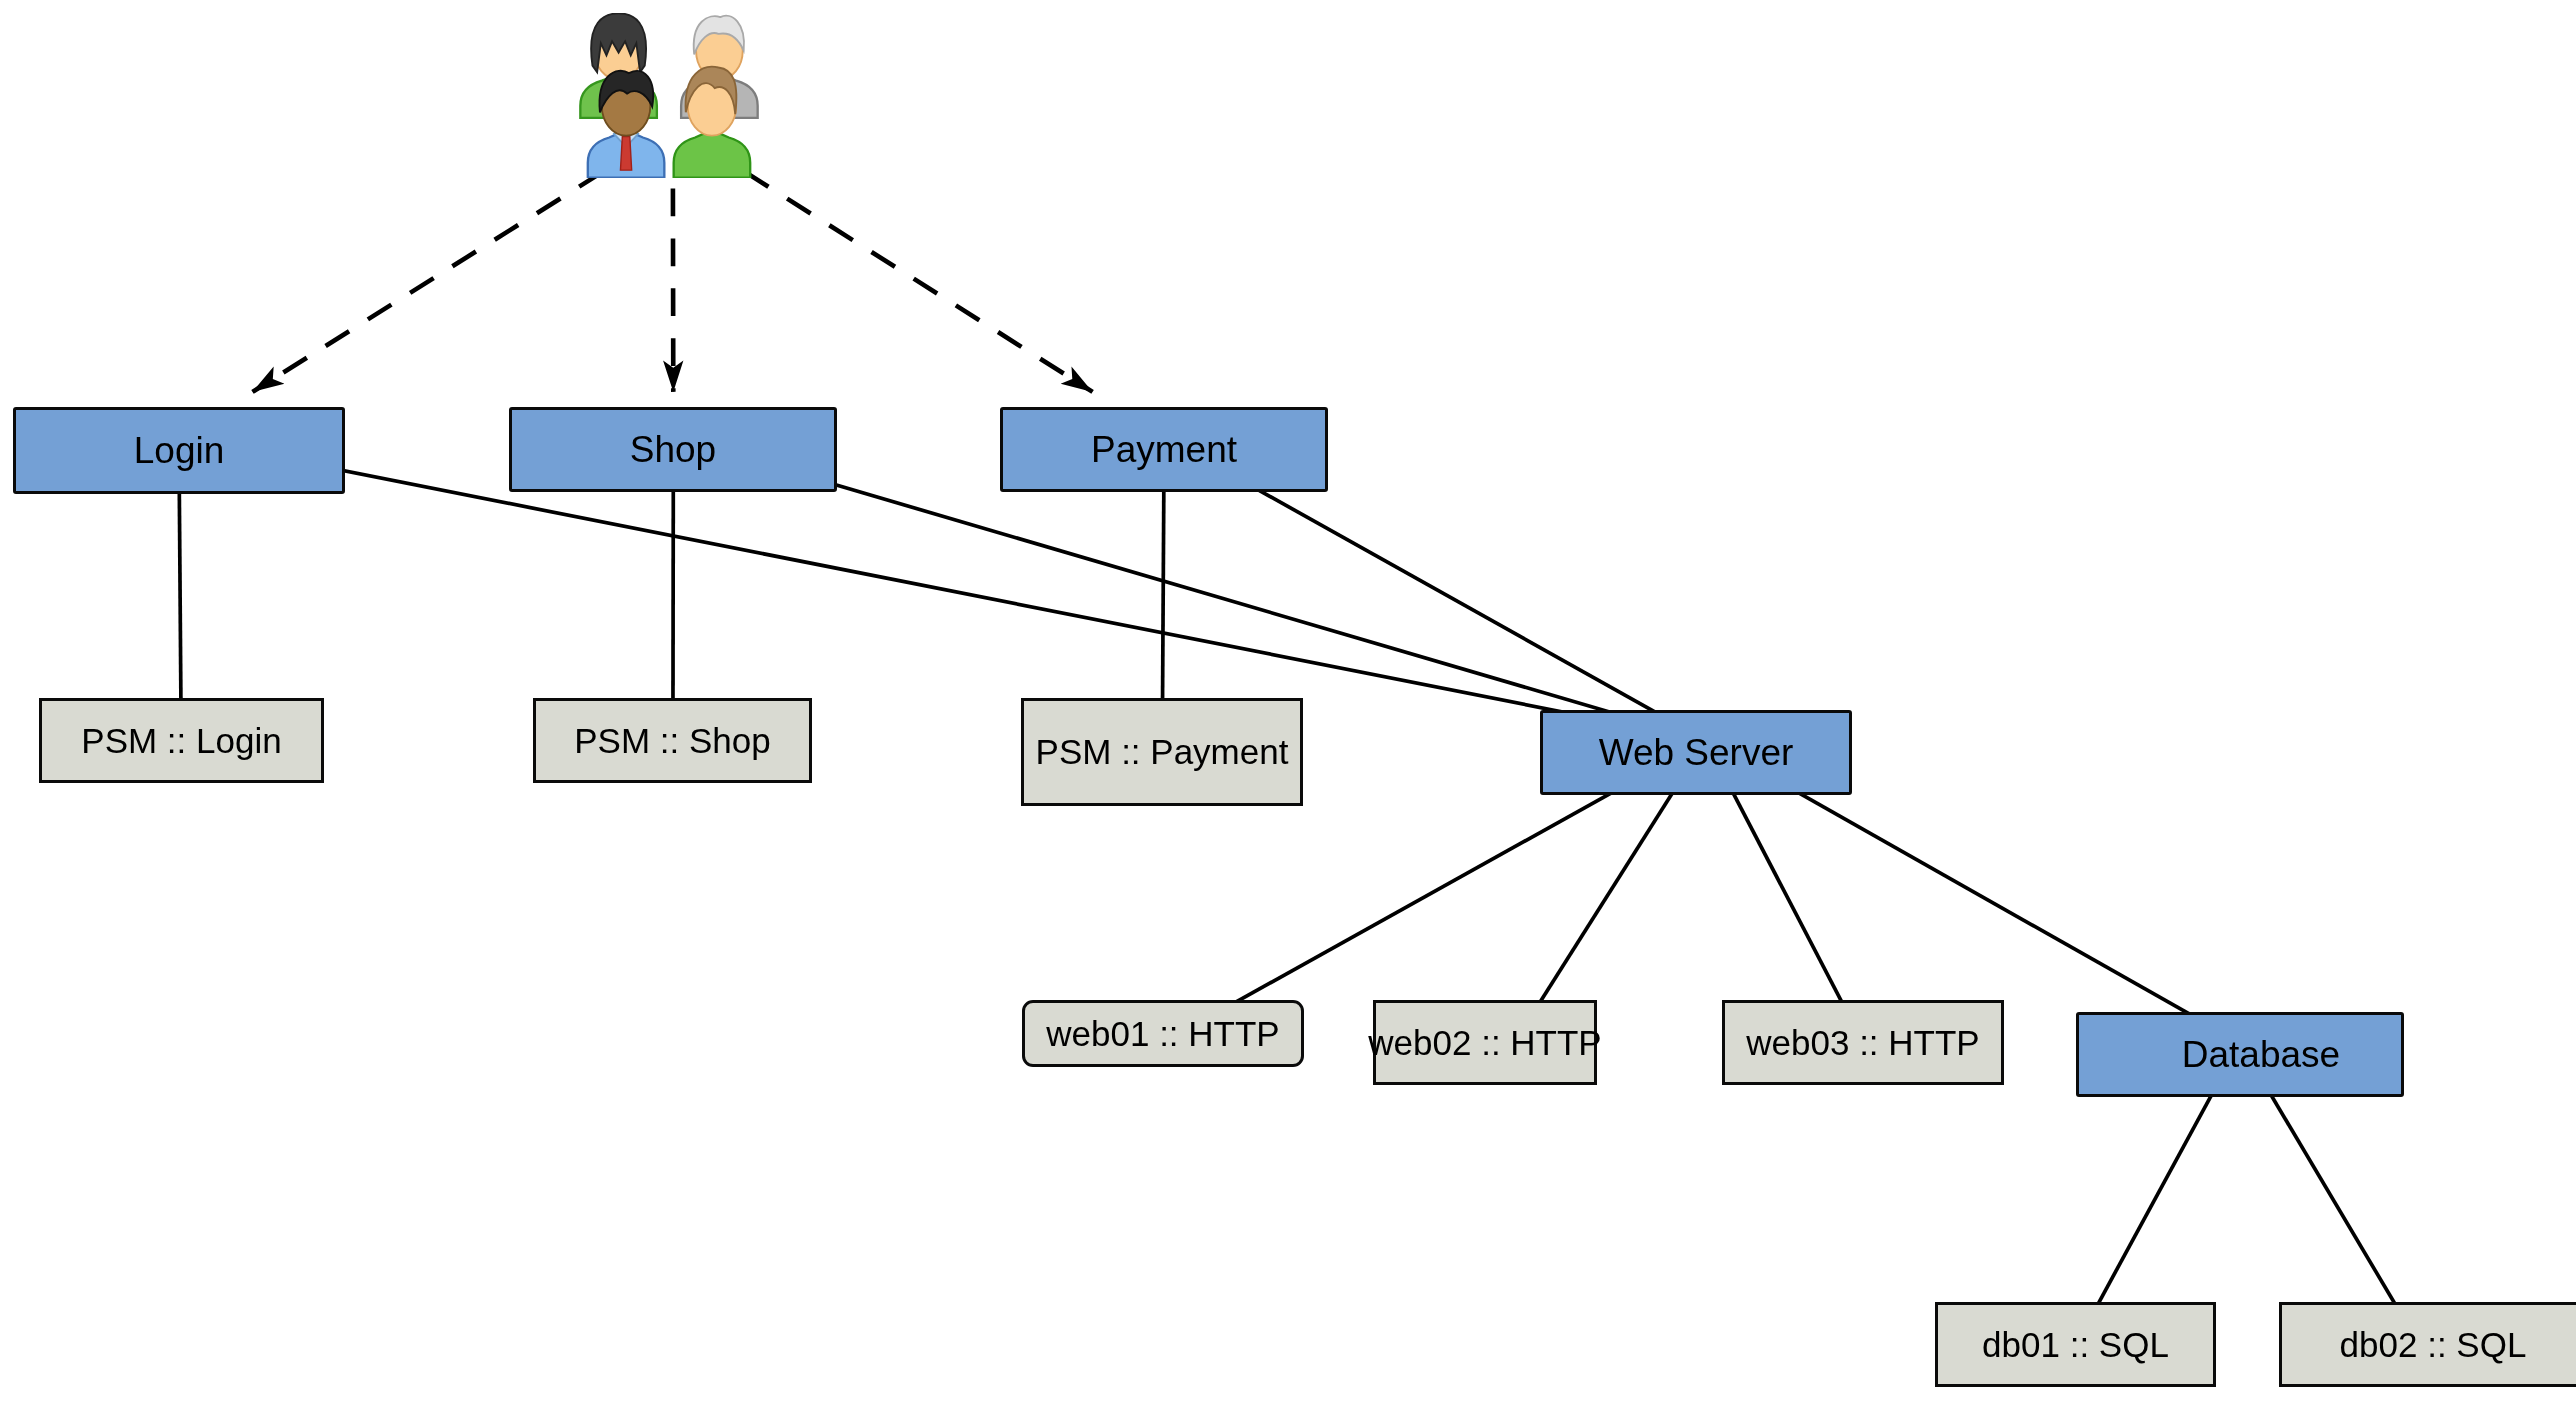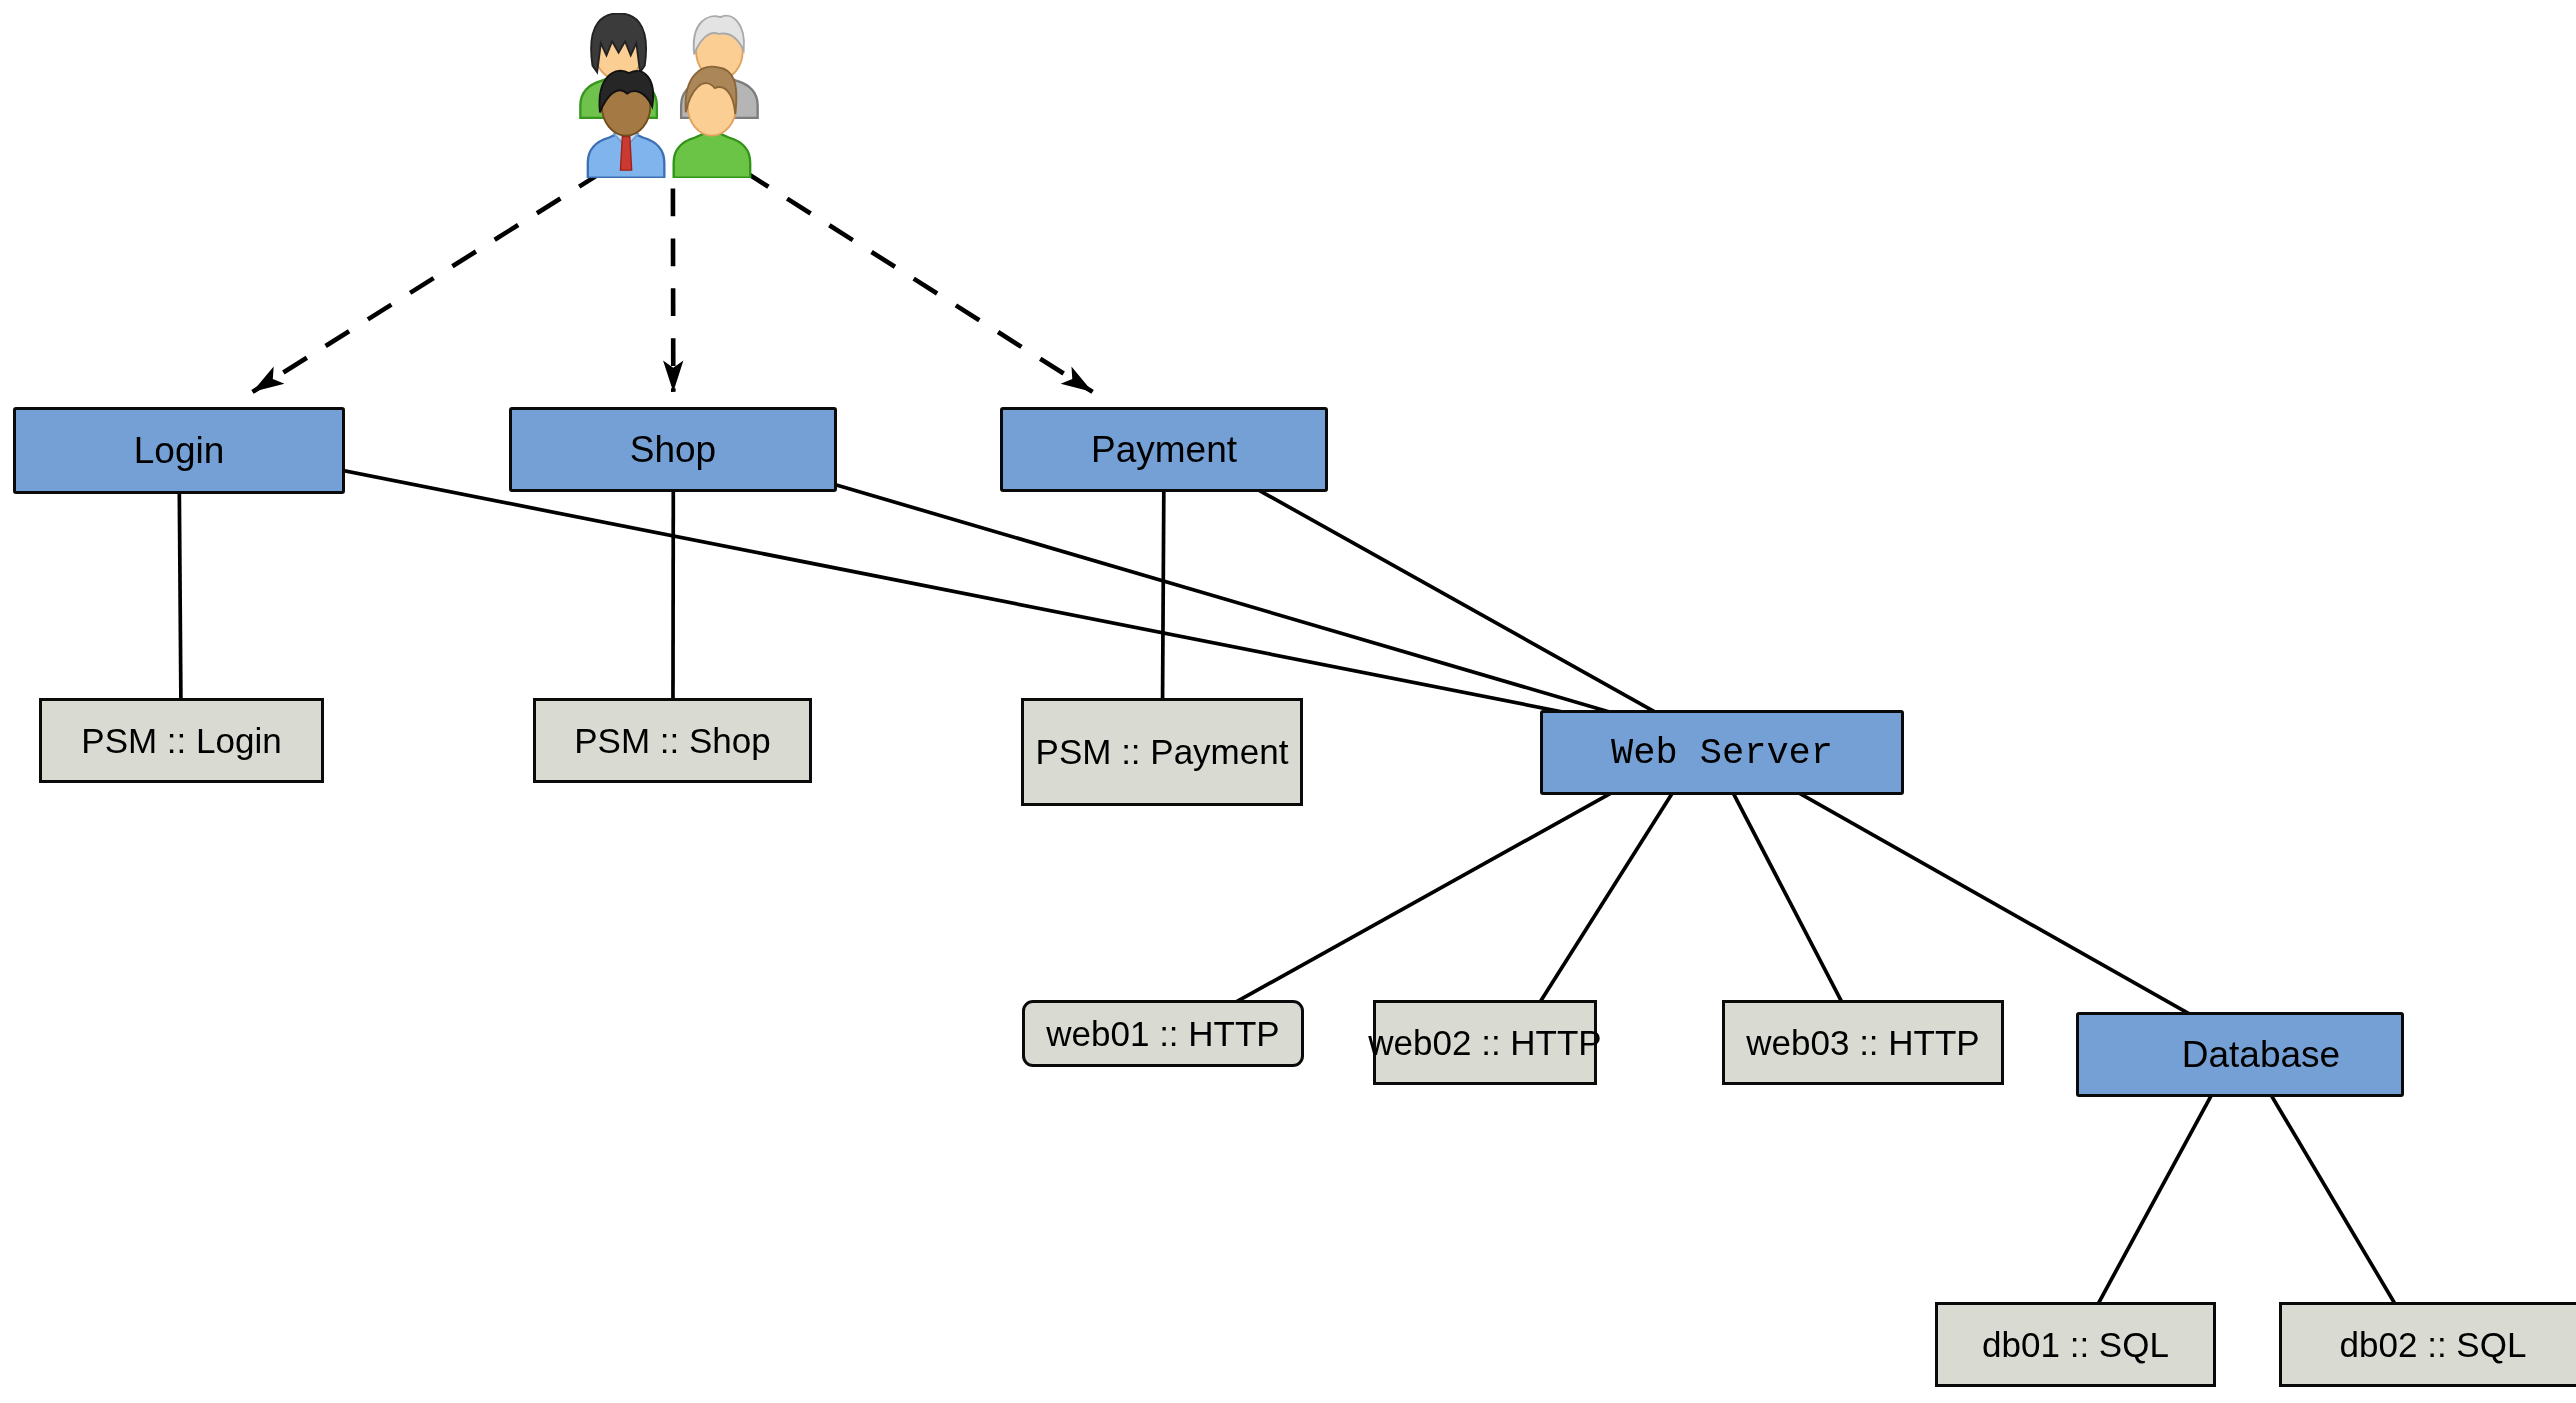--- a/index.html
+++ b/index.html
@@ -85,21 +85,21 @@
 
 <div class="node service" style="left: 13px; top: 395px; width: 332px; height: 87px;">
       <span>Login</span>
     </div>
     <div class="node service" style="left: 509px; top: 395px; width: 328px; height: 85px;">
       <span>Shop</span>
     </div>
     <div class="node service" style="left: 1000px; top: 395px; width: 328px; height: 85px;">
       <span>Payment</span>
     </div>
-    <div class="node service" style="left: 1540px; top: 698px; width: 364px; height: 85px; font-family: Liberation Mono, monospace;">
+    <div class="node service" style="left: 1540px; top: 698px; width: 312px; height: 85px;">
       <span>Web Server</span>
     </div>
     <div class="node service" style="left: 2076px; top: 1000px; width: 328px; height: 85px; padding-left: 42px;">
       <span>Database</span>
     </div>
     <div class="node instance" style="left: 39px; top: 698px; width: 285px; height: 85px; text-align: center;">
       <span>PSM :: Login</span>
     </div>
     <div class="node instance" style="left: 533px; top: 698px; width: 279px; height: 85px;">
       <span>PSM :: Shop</span>

